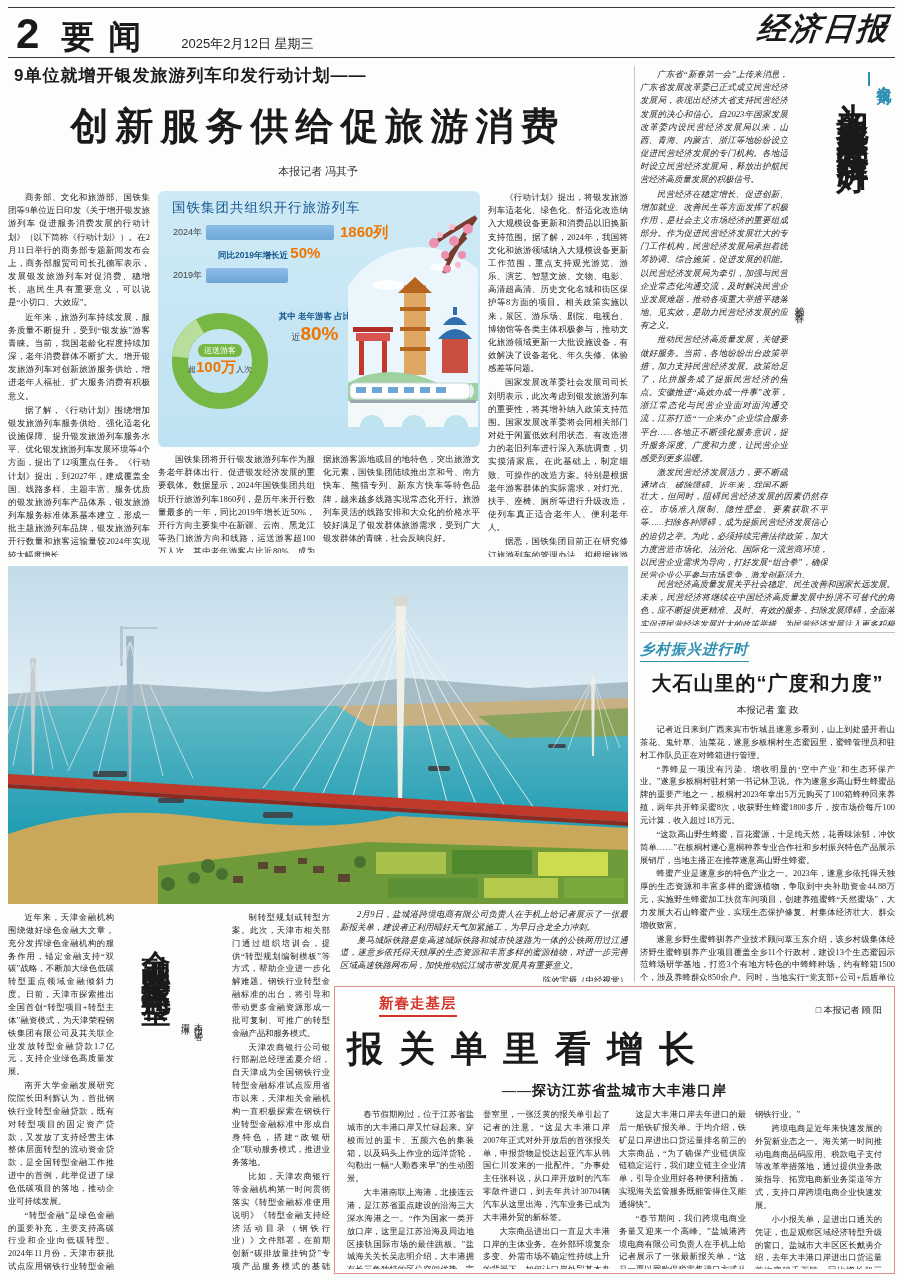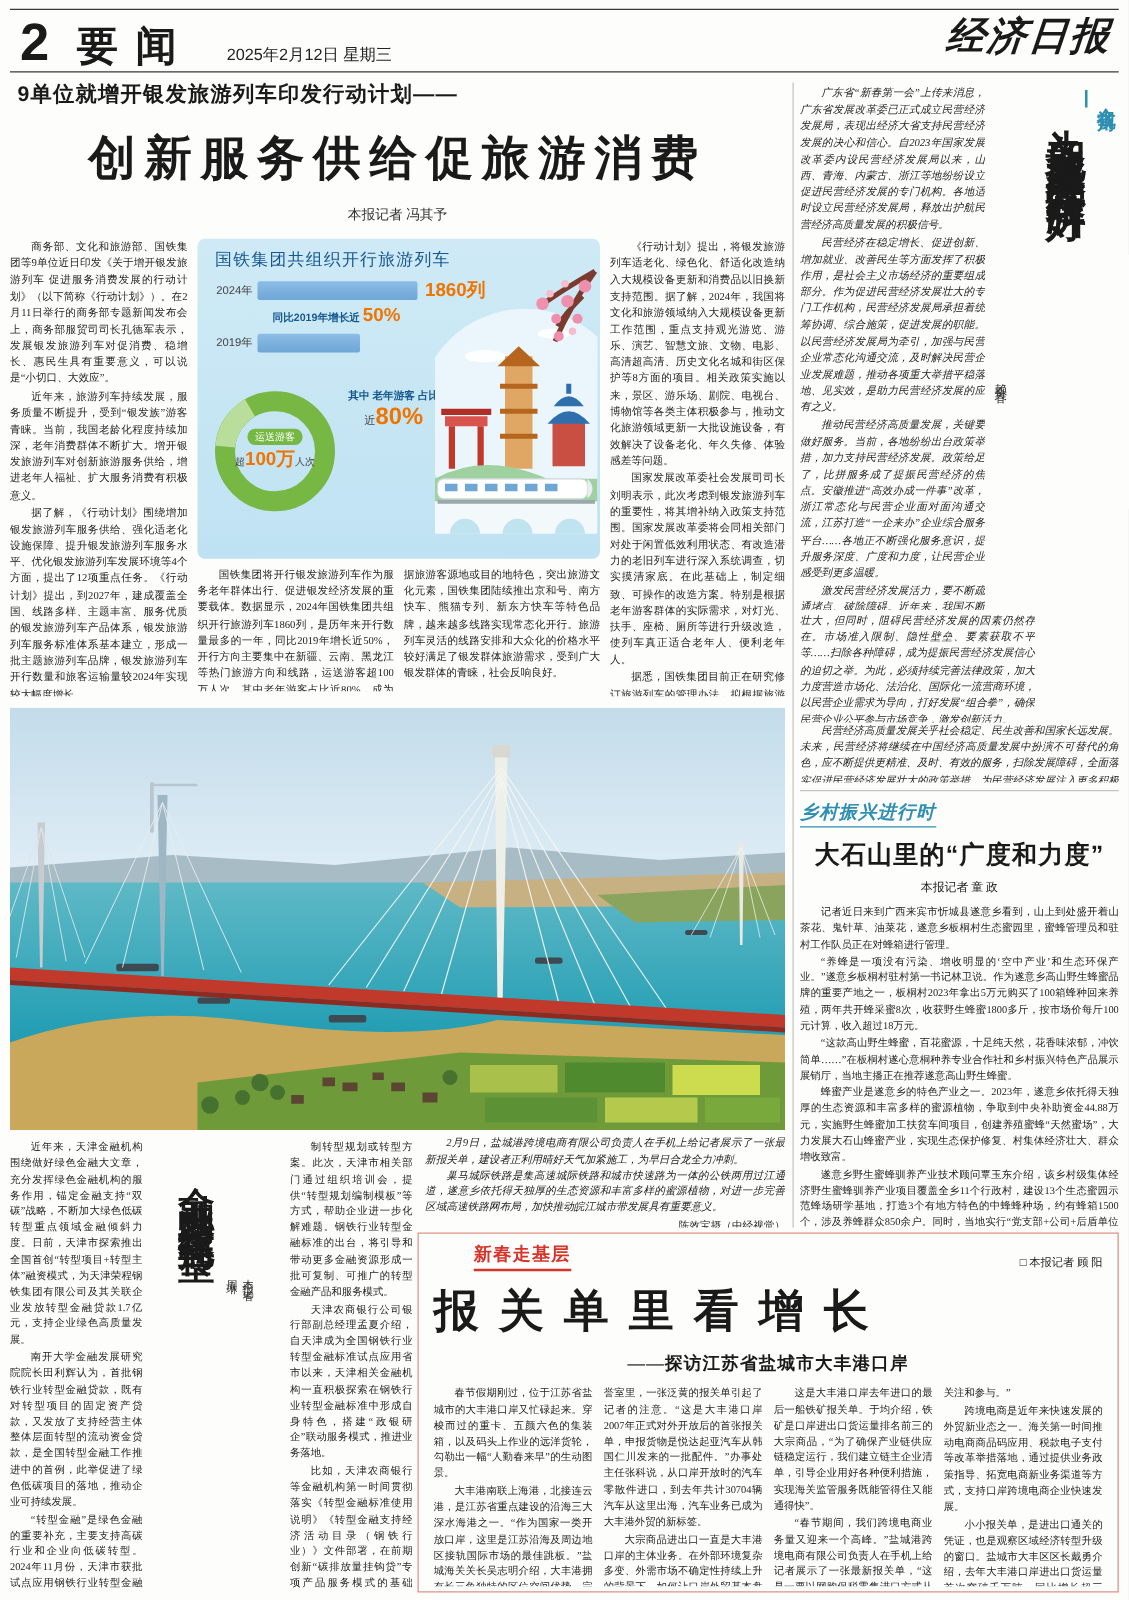--- a/index.html
+++ b/index.html
@@ -414,20 +414,20 @@
       </div>
       <div class="coltext">
         <p style="text-indent:0">誉室里，一张泛黄的报关单引起了记者的注意。“这是大丰港口岸2007年正式对外开放后的首张报关单，申报货物是悦达起亚汽车从韩国仁川发来的一批配件。”办事处主任张科说，从口岸开放时的汽车零散件进口，到去年共计30704辆汽车从这里出海，汽车业务已成为大丰港外贸的新标签。</p>
         <p>大宗商品进出口一直是大丰港口岸的主体业务。在外部环境复杂多变、外需市场不确定性持续上升的背景下，如何让口岸外贸基本盘保持稳中有进？“这张报关单里或许可以找到答案！”办事处综合科科长于均指着一张从电脑里调出的报关单说。</p>
       </div>
       <div class="coltext">
         <p>这是大丰港口岸去年进口的最后一船铁矿报关单。于均介绍，铁矿是口岸进出口货运量排名前三的大宗商品，“为了确保产业链供应链稳定运行，我们建立链主企业清单，引导企业用好各种便利措施，实现海关监管服务既能管得住又能通得快”。</p>
         <p>“春节期间，我们跨境电商业务量又迎来一个高峰。”盐城港跨境电商有限公司负责人在手机上给记者展示了一张最新报关单，“这是一票以网购保税零售进口方式从日本进口的茶油面膜，共720盒3600件。节日期间，我们特意将带货直播间开到了大丰港口岸，吸引了很多消费者的</p>
       </div>
       <div class="coltext">
-        <p style="text-indent:0">关注和参与。”</p>
+        <p style="text-indent:0">钢铁行业。”</p>
         <p>跨境电商是近年来快速发展的外贸新业态之一。海关第一时间推动电商商品码应用、税款电子支付等改革举措落地，通过提供业务政策指导、拓宽电商新业务渠道等方式，支持口岸跨境电商企业快速发展。</p>
         <p>小小报关单，是进出口通关的凭证，也是观察区域经济转型升级的窗口。盐城市大丰区区长戴勇介绍，去年大丰港口岸进出口货运量首次突破千万吨，同比增长超三成，实现了外贸从量增向质优并举的转变。未来，这里还将打造绿色低碳智慧的零碳港区。</p>
       </div>
     </div>
   </div>
 
 </div>
 
 </body></html>

